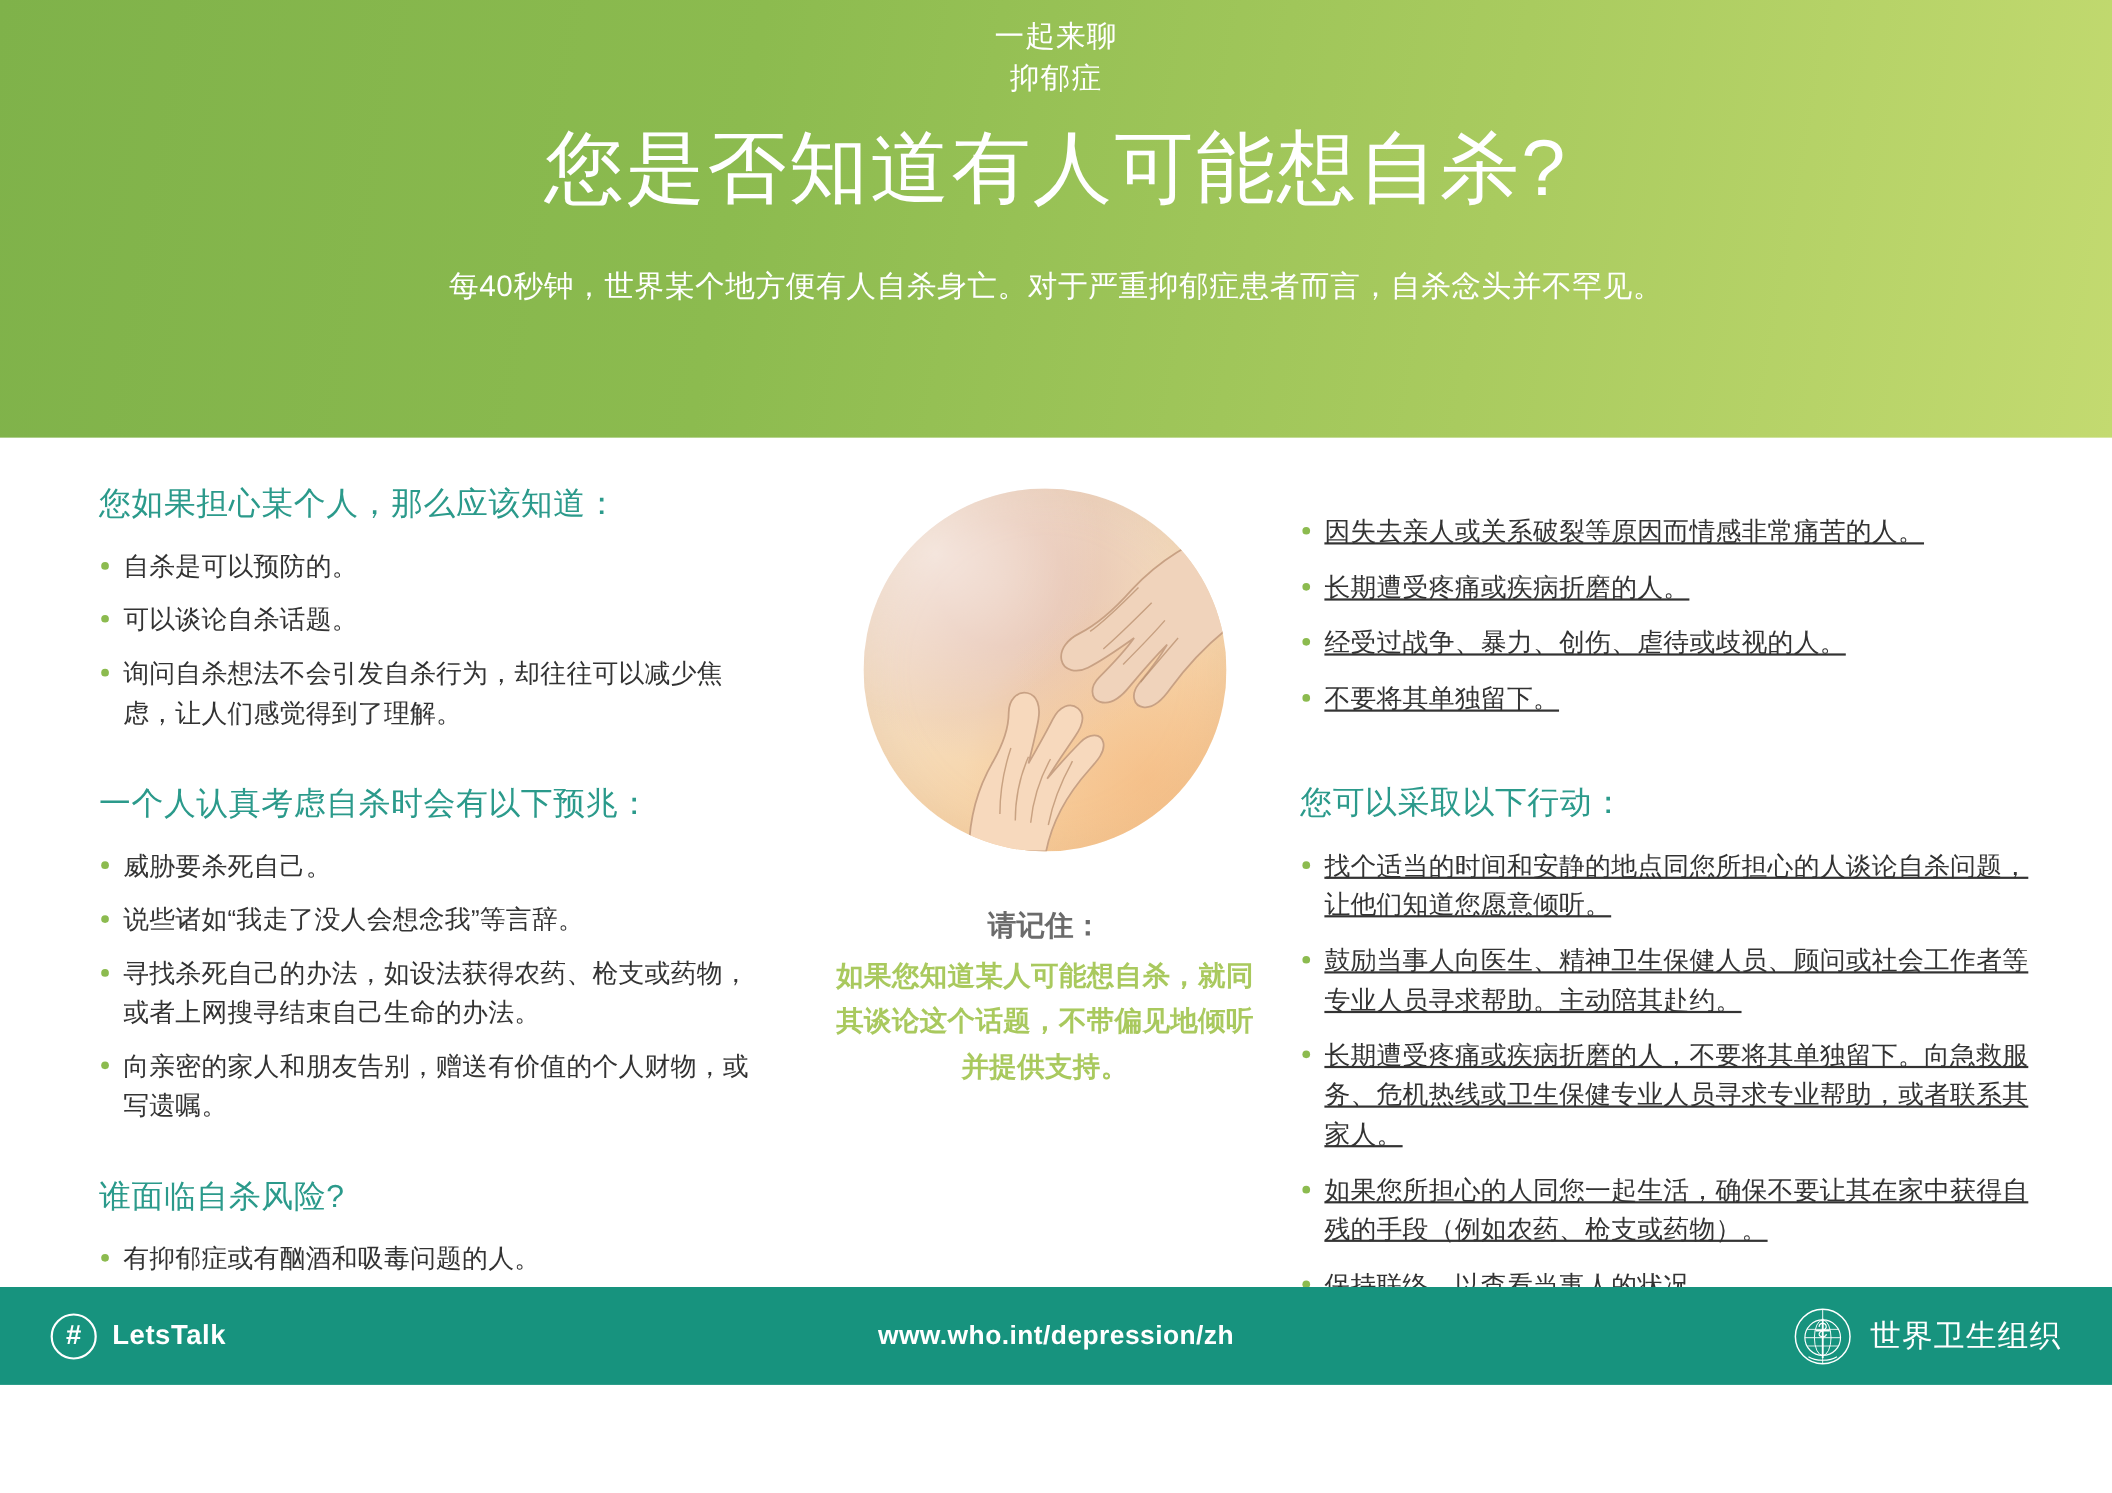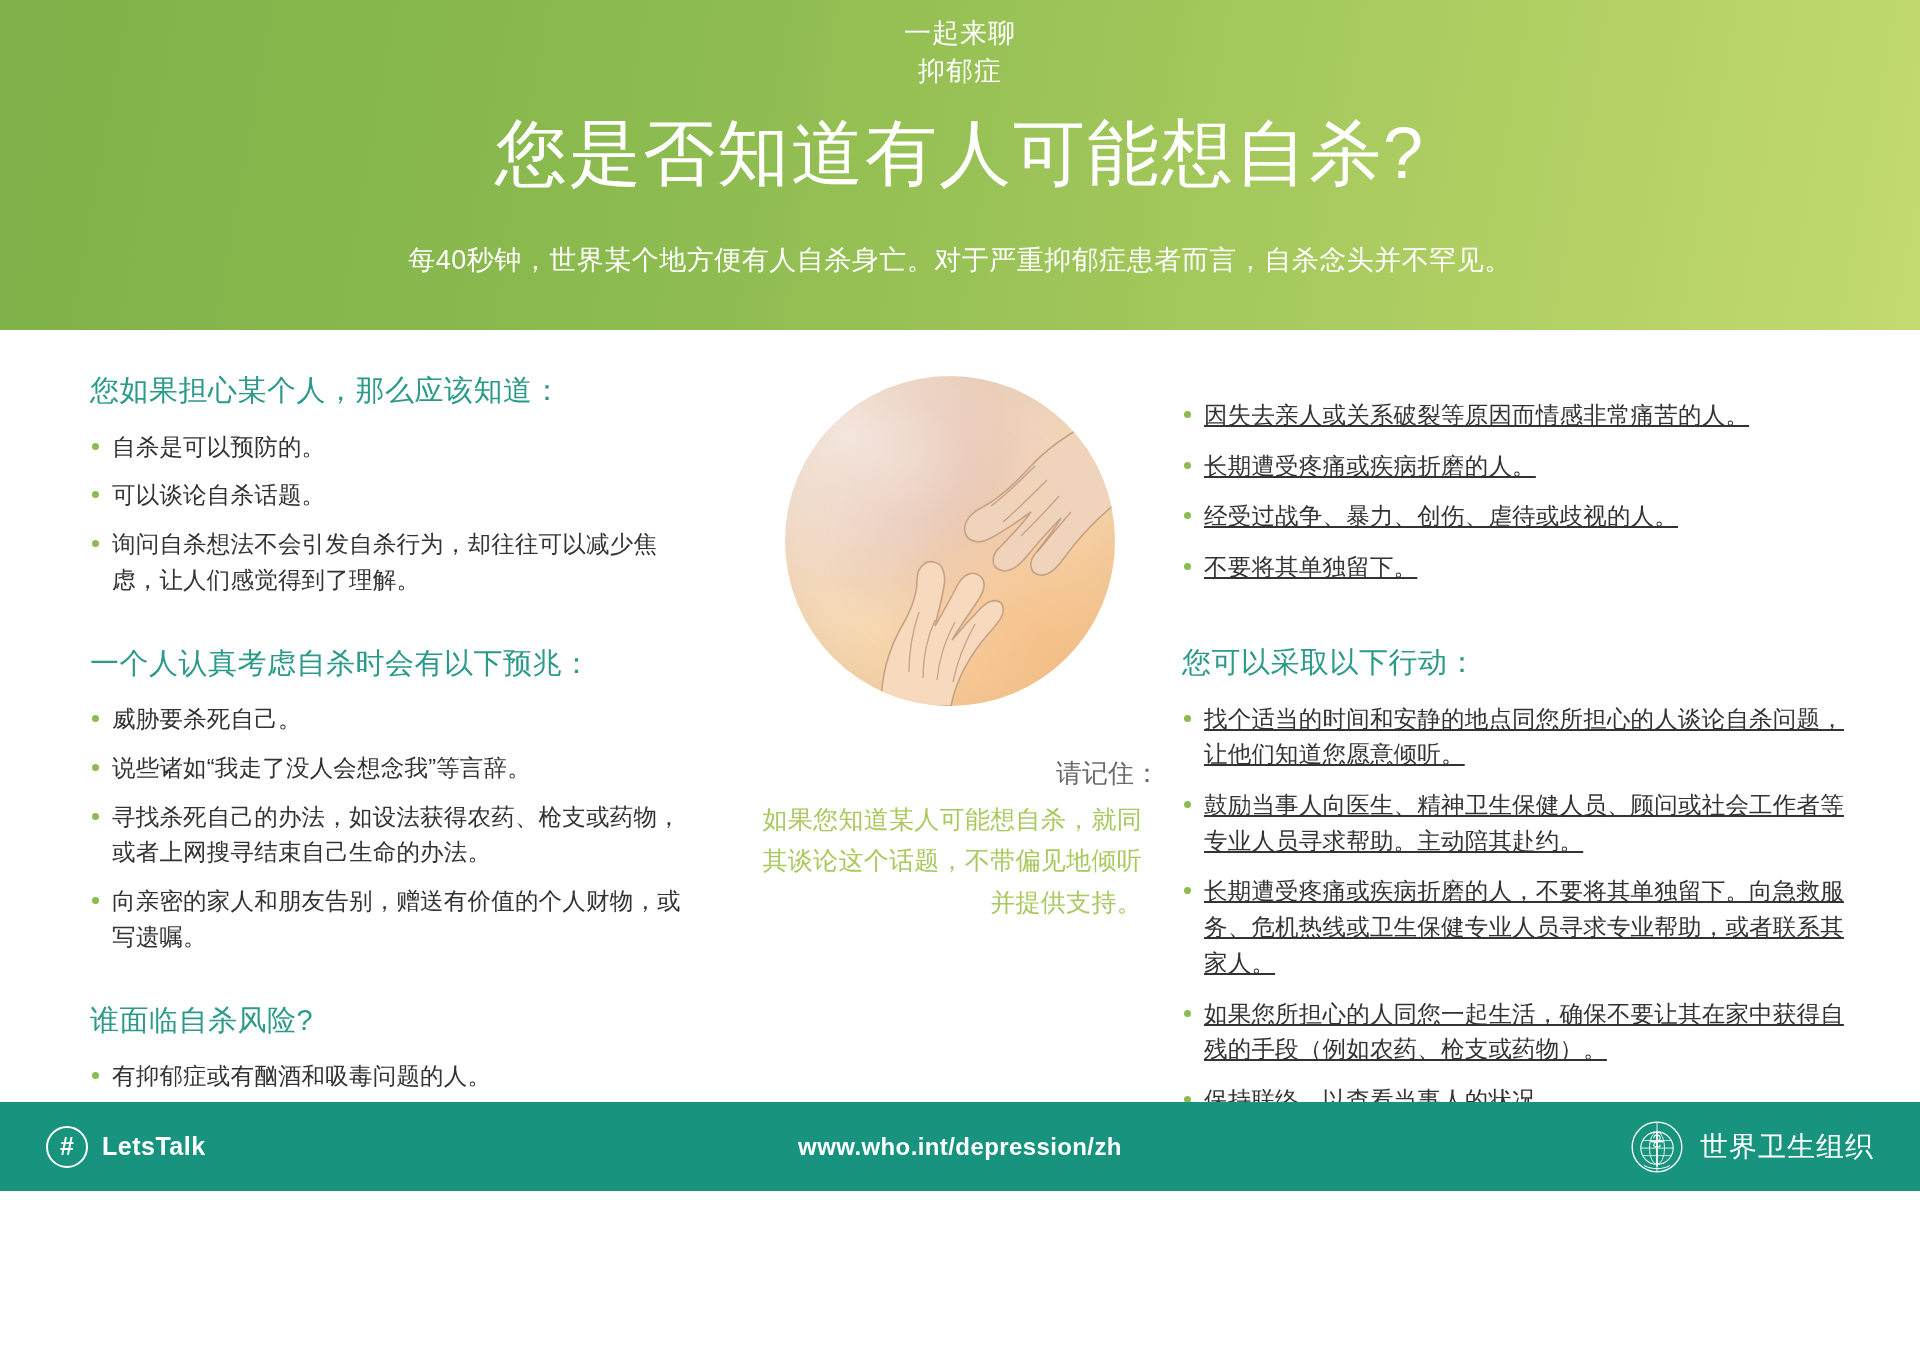--- a/index.html
+++ b/index.html
@@ -11,21 +11,21 @@
     width: 1920px;
     height: 1357px;
     font-family: "Liberation Sans", sans-serif;
     overflow: hidden;
     position: relative;
   }
 
   
   .header {
     position: relative;
-    height: 330px;
+    height: 398px;
     background: linear-gradient(100deg, #7fb24a 0%, #8cbb4f 35%, #a9cb5f 70%, #c3da70 100%);
     box-sizing: border-box;
     padding-top: 14px;
     overflow: hidden;
   }
   .kicker {
     text-align: center;
     color: #ffffff;
     font-size: 27px;
     line-height: 1.42;
@@ -134,21 +134,22 @@
     position: absolute;
     inset: 0;
     background:
       radial-gradient(circle at 20% 18%, rgba(255,255,255,0.55) 0%, rgba(255,255,255,0) 40%),
       radial-gradient(circle at 78% 80%, rgba(244,180,120,0.5) 0%, rgba(244,180,120,0) 45%);
   }
   .circle-img svg { position: absolute; inset: 0; width: 100%; height: 100%; }
 
   .remember {
     margin-top: 48px;
-    text-align: right;
+    text-align: center;
+    font-weight: bold;
   }
   .remember .r-title {
     color: #6b6b6b;
     font-size: 26px;
     line-height: 1.5;
     margin-bottom: 6px;
   }
   .remember .r-body {
     color: #a9c95e;
     font-size: 25px;

